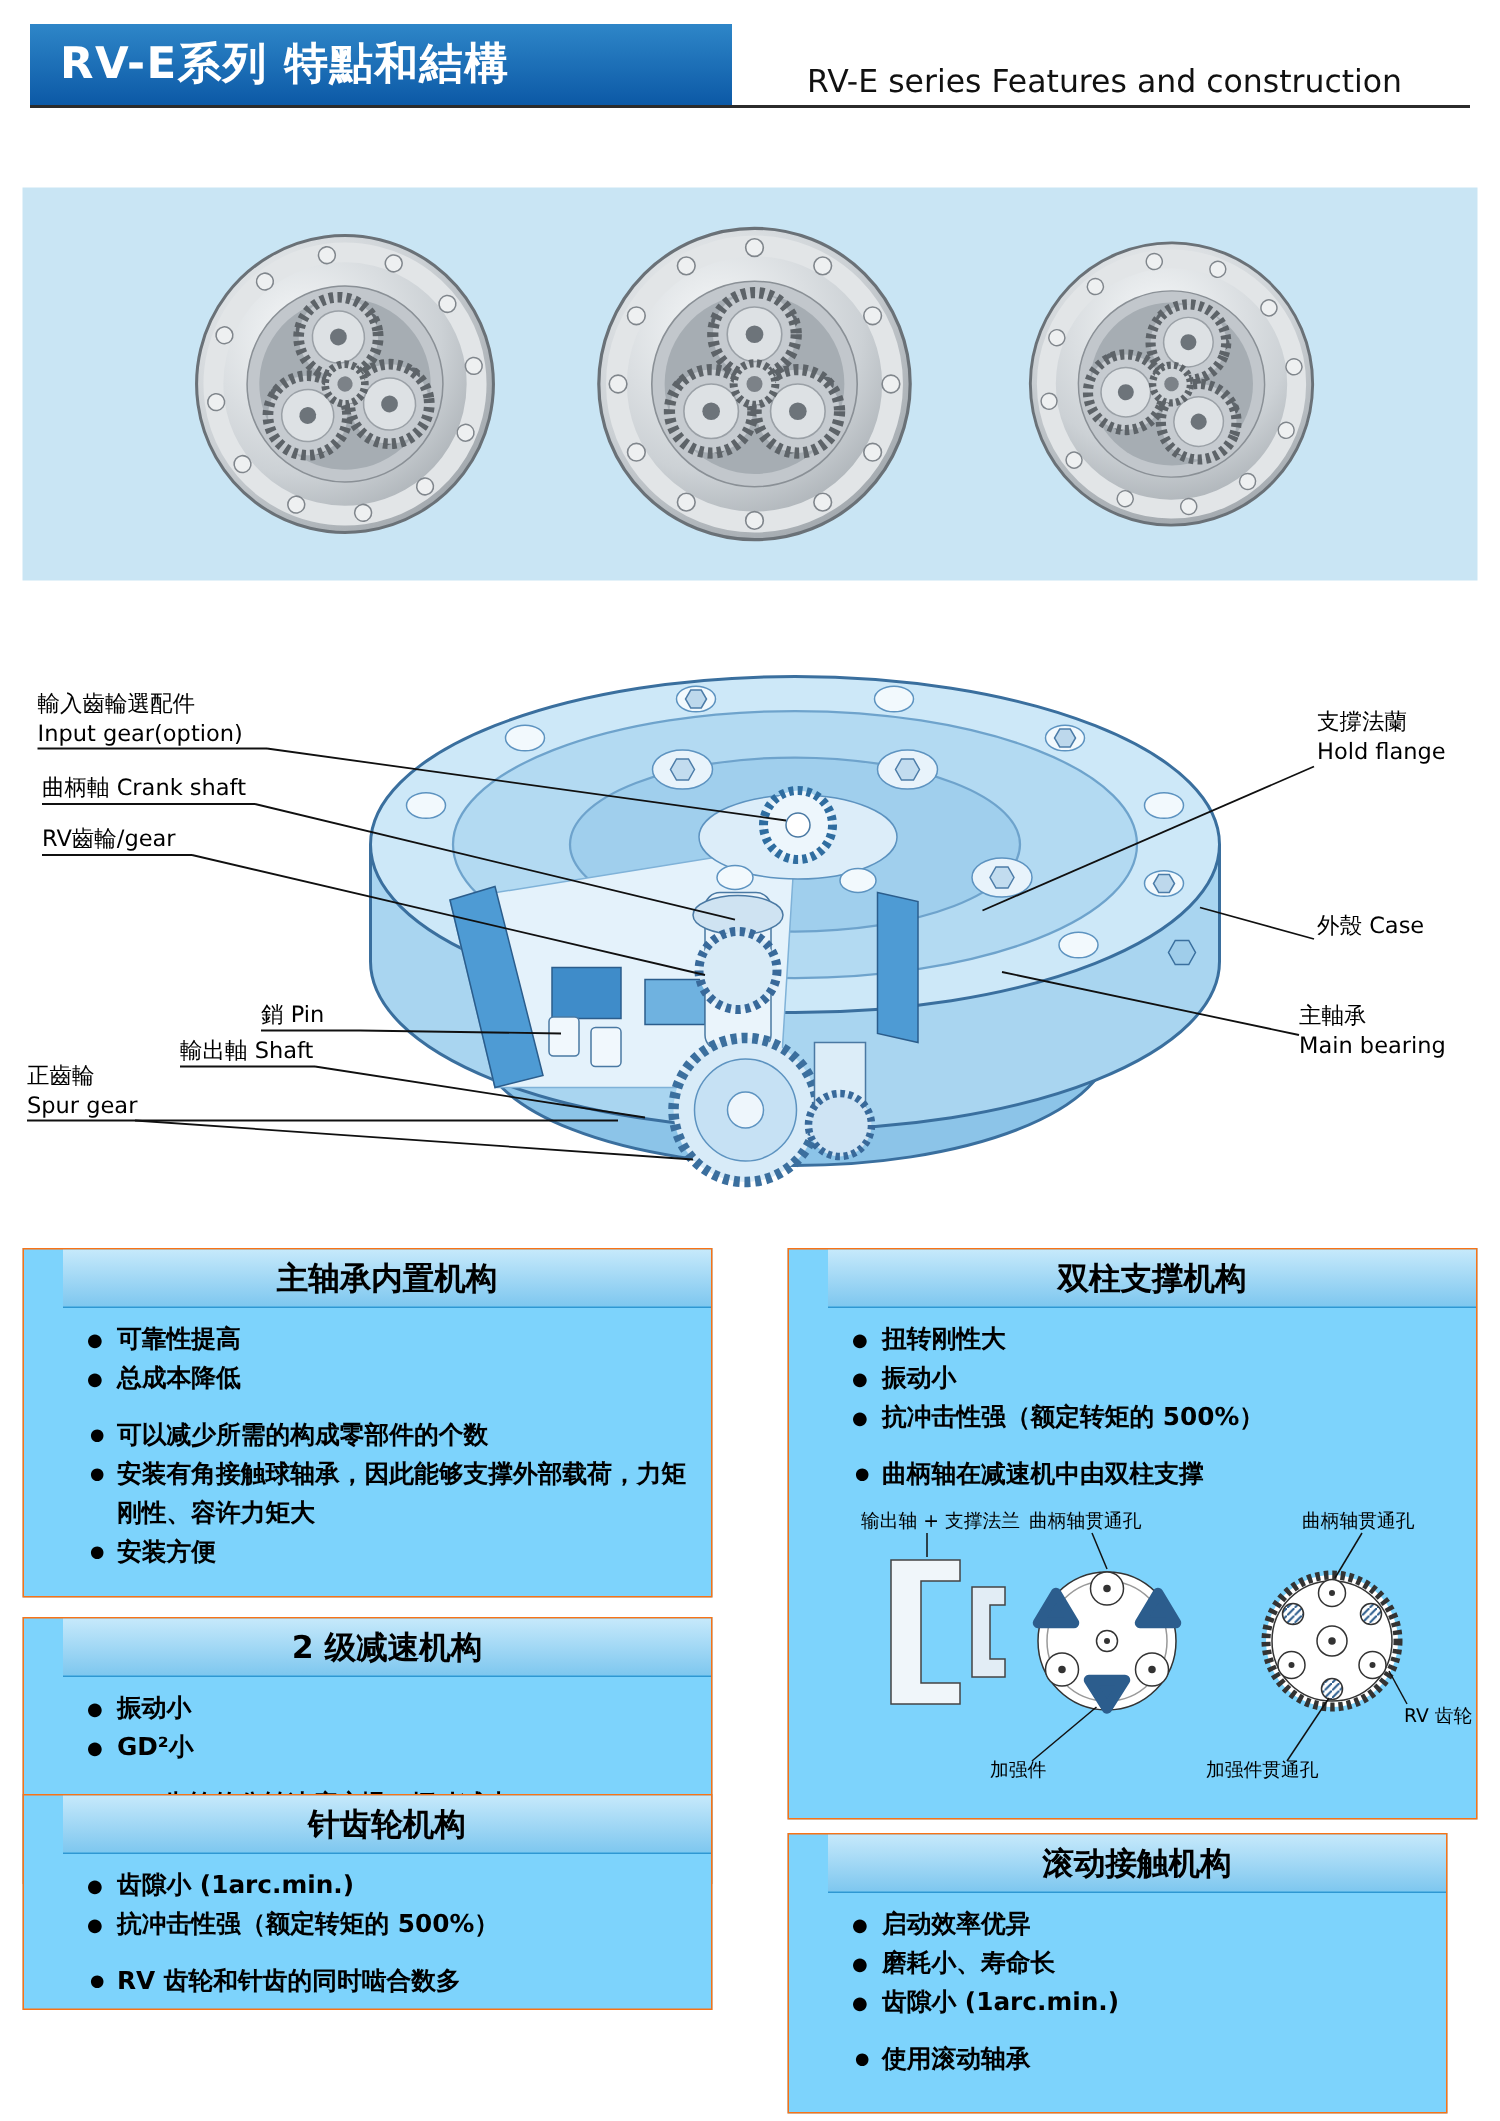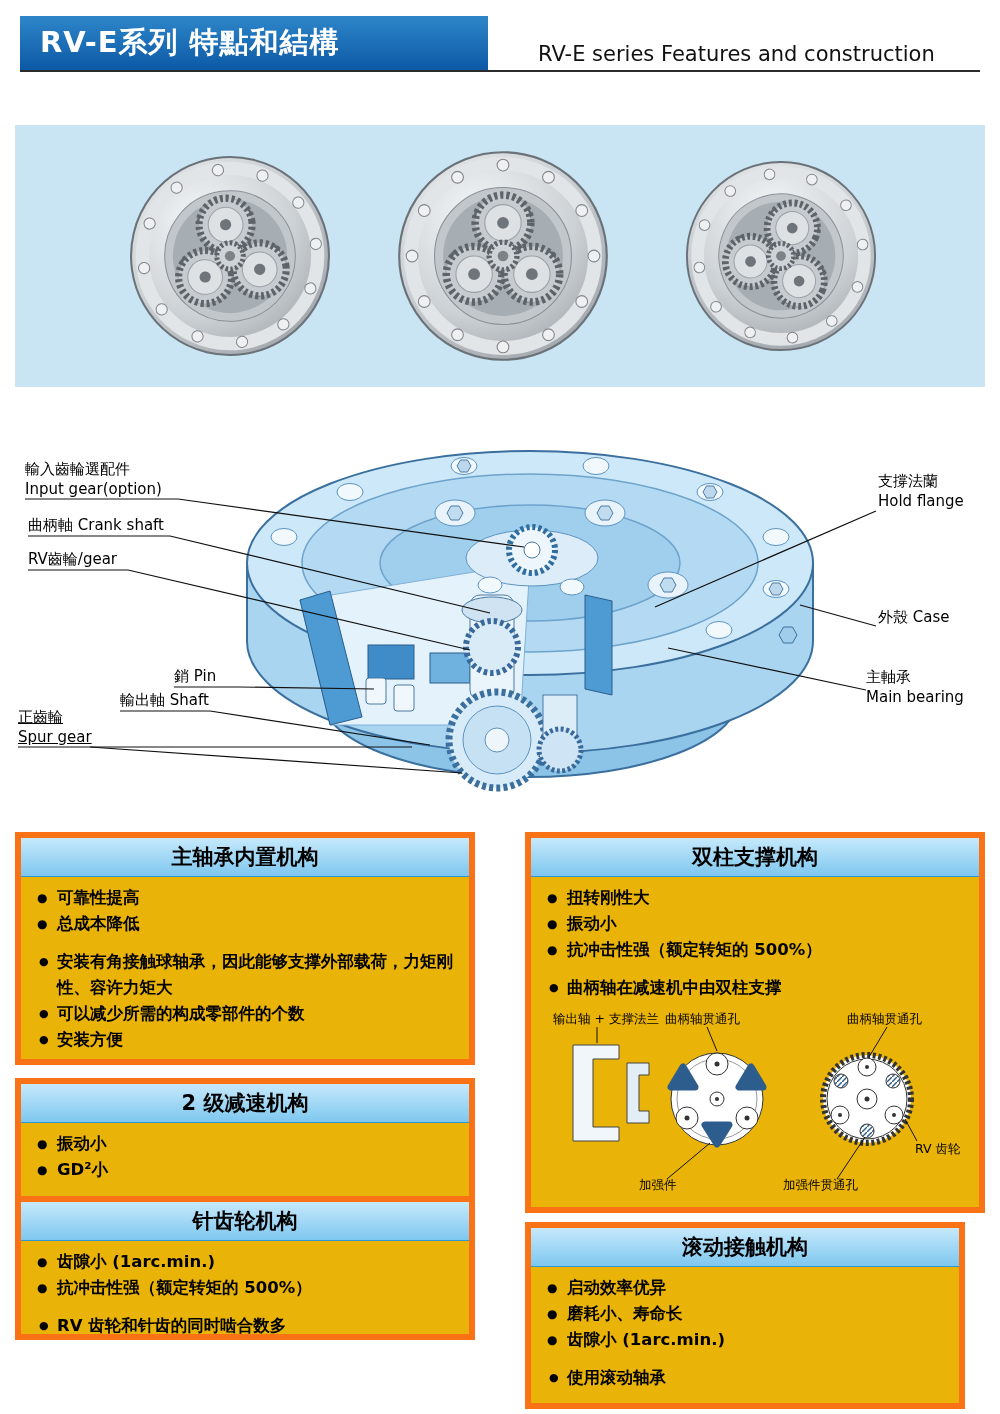--- a/index.html
+++ b/index.html
@@ -16,21 +16,21 @@
   .banner .t{color:#fff;font-weight:bold;font-size:29px;letter-spacing:1px;white-space:nowrap;}
   .header-en{position:absolute;left:538px;top:42px;font-size:21px;color:#111;white-space:nowrap;}
   .header-rule{position:absolute;left:20px;top:70px;width:960px;height:0;border-top:2px solid #2b2b2b;}
   
   .photo-strip{position:absolute;left:15px;top:125px;width:970px;height:262px;background:#c9e5f4;}
   
   .diagram{position:absolute;left:0;top:395px;width:1000px;height:437px;}
   .diagram svg.dsvg{position:absolute;left:0;top:0;}
   .dlabel{position:absolute;font-size:15px;line-height:20px;color:#000;white-space:nowrap;}
   
-  .infobox{position:absolute;border:6px solid #f97316;background:#eab308;box-sizing:border-box;overflow:hidden;}
+  .infobox{position:absolute;border:1px solid #f97316;background:#7dd3fc;box-sizing:border-box;overflow:hidden;padding-left:26px;}
   .infobox .hd{
     height:38px;background:linear-gradient(180deg,#c6e9fb 0%,#7ec7ef 100%);
     border-bottom:1px solid #2f97d2;display:flex;align-items:center;justify-content:center;
     font-size:21px;font-weight:bold;color:#000;
   }
   .infobox .bd{padding:8px 12px 8px 16px;font-size:16.5px;}
   ul.blist{list-style:none;margin:0;padding:0;font-weight:bold;}
   ul.blist li{padding-left:20px;line-height:26px;position:relative;}
   ul.blist li::before{content:"●";position:absolute;left:0;top:0;font-size:12px;}
   ul.blist.g2{margin-top:12px;}
@@ -195,21 +195,21 @@
   </div>
   <div class="dlabel" style="left:28px;top:154px;">
     <div>RV齒輪/gear</div>
   </div>
   <div class="dlabel" style="left:174px;top:271px;">
     <div>銷 Pin</div>
   </div>
   <div class="dlabel" style="left:120px;top:295px;">
     <div>輸出軸 Shaft</div>
   </div>
-  <div class="dlabel" style="left:18px;top:312px;text-decoration:underline;">
+  <div class="dlabel" style="left:18px;top:312px;">
     <div>正齒輪</div>
     <div>Spur gear</div>
   </div>
   <div class="dlabel" style="left:878px;top:76px;">
     <div>支撐法蘭</div>
     <div>Hold flange</div>
   </div>
   <div class="dlabel" style="left:878px;top:212px;">
     <div>外殼 Case</div>
   </div>
@@ -220,22 +220,22 @@
 </div>
 
 <div class="infobox" id="box-main-bearing">
   <div class="hd">主轴承内置机构</div>
   <div class="bd">
     <ul class="blist g1">
       <li>可靠性提高</li>
       <li>总成本降低</li>
     </ul>
     <ul class="blist g2">
+      <li>可以减少所需的构成零部件的个数</li>
       <li>安装有角接触球轴承，因此能够支撑外部载荷，力矩刚性、容许力矩大</li>
-      <li>可以减少所需的构成零部件的个数</li>
       <li>安装方便</li>
     </ul>
   </div>
 </div>
 
 <div class="infobox" id="box-two-stage">
   <div class="hd">2 级减速机构</div>
   <div class="bd">
     <ul class="blist g1">
       <li>振动小</li>

